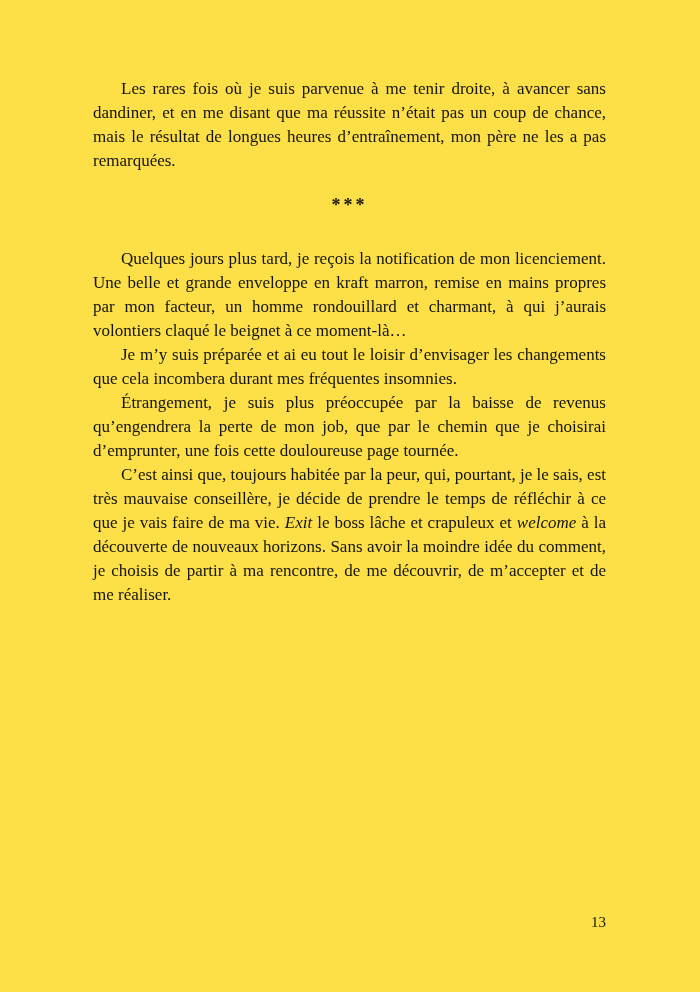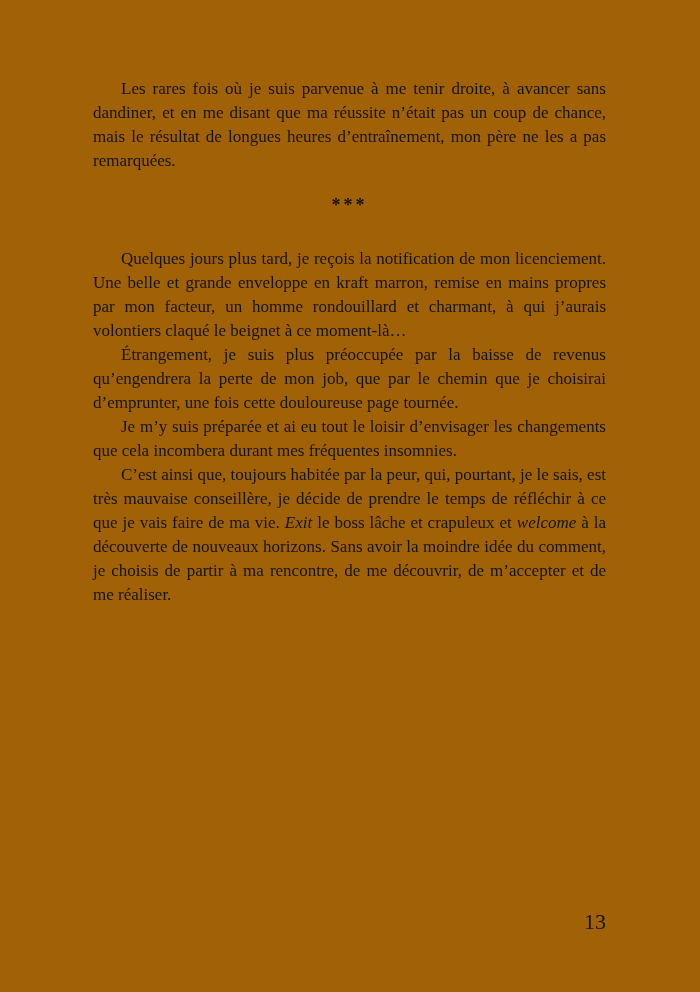--- a/index.html
+++ b/index.html
@@ -8,21 +8,21 @@
     height: 992px;
     background: #ffffff;
     position: relative;
     overflow: hidden;
     font-family: "Liberation Serif", "DejaVu Serif", serif;
     color: #141414;
   }
   .book-page {
     position: absolute;
     inset: 0;
-    background: #a16207;
+    background: #fde047;
   }
   .text-block {
     position: absolute;
     left: 93px;
     top: 77px;
     width: 513px;
     font-size: 17px;
     line-height: 24px;
     text-align: justify;
   }
@@ -40,39 +40,39 @@
     letter-spacing: 3px;
     margin: 20px 0 30px 0;
   }
   .text-block em { }
   .page-number {
     position: absolute;
     left: 93px;
     top: 910px;
     width: 513px;
     text-align: right;
-    font-size: 22px;
+    font-size: 15px;
     line-height: 24px;
     color: #141414;
   }
 </style>
 </head>
 <body>
 
 <div class="book-page">
 
   <div class="text-block">
 
     <p>Les rares fois où je suis parvenue à me tenir droite, à avancer sans dandiner, et en me disant que ma réussite n’était pas un coup de chance, mais le résultat de longues heures d’entraînement, mon père ne les a pas remarquées.</p>
 
     <div class="separator">***</div>
 
     <p>Quelques jours plus tard, je reçois la notification de mon licenciement. Une belle et grande enveloppe en kraft marron, remise en mains propres par mon facteur, un homme rondouillard et charmant, à qui j’aurais volontiers claqué le beignet à ce moment-là…</p>
+    <p>Je m’y suis préparée et ai eu tout le loisir d’envisager les changements que cela incombera durant mes fréquentes insomnies.</p>
     <p>Étrangement, je suis plus préoccupée par la baisse de revenus qu’engendrera la perte de mon job, que par le chemin que je choisirai d’emprunter, une fois cette douloureuse page tournée.</p>
-    <p>Je m’y suis préparée et ai eu tout le loisir d’envisager les changements que cela incombera durant mes fréquentes insomnies.</p>
 
     <p><span>C’est ainsi que, toujours habitée par la peur, qui, pourtant, je le sais, est très mauvaise conseillère, je décide de prendre le temps de réfléchir à ce que je vais faire de ma vie. </span><em>Exit</em><span> le boss lâche et crapuleux et </span><em>welcome</em><span> à la découverte de nouveaux horizons. Sans avoir la moindre idée du comment, je choisis de partir à ma rencontre, de me découvrir, de m’accepter et de me réaliser.</span></p>
 
 
   </div>
 
   <div class="page-number">13</div>
 
 </div>
 

